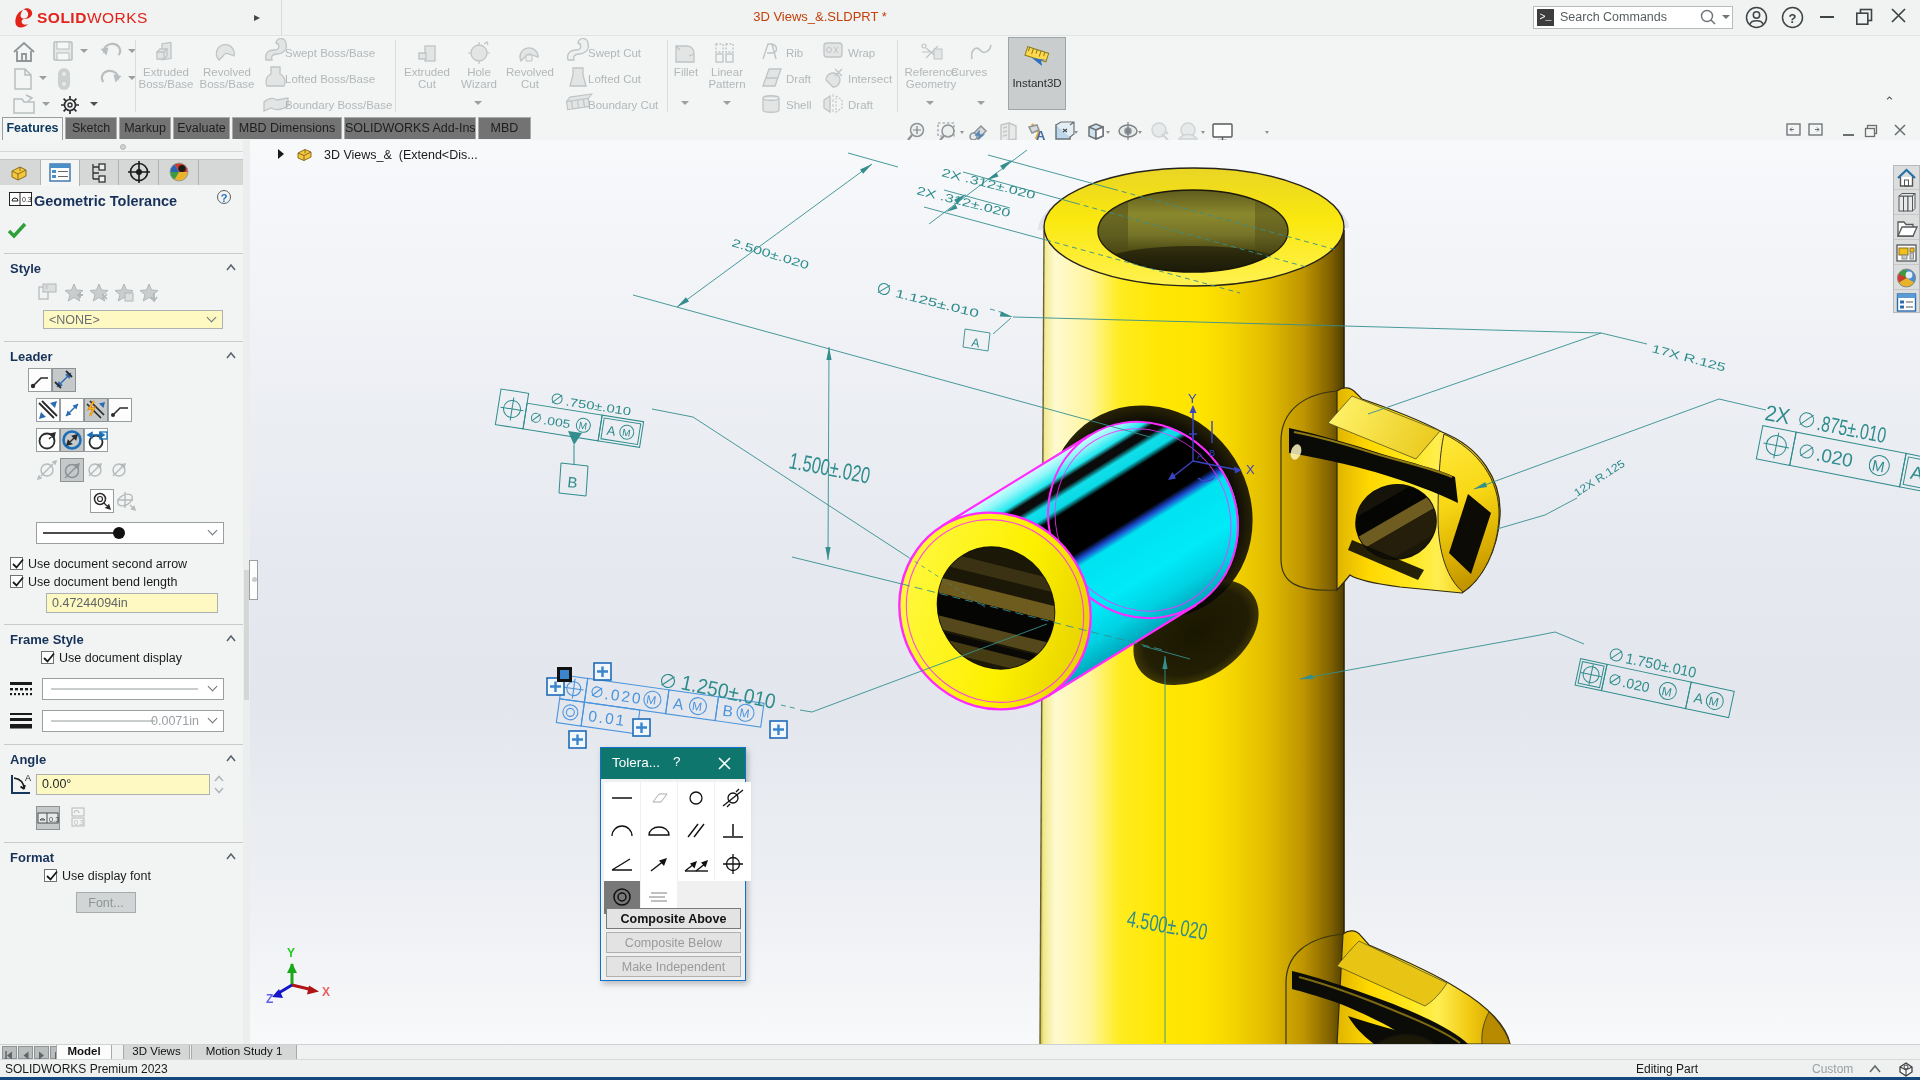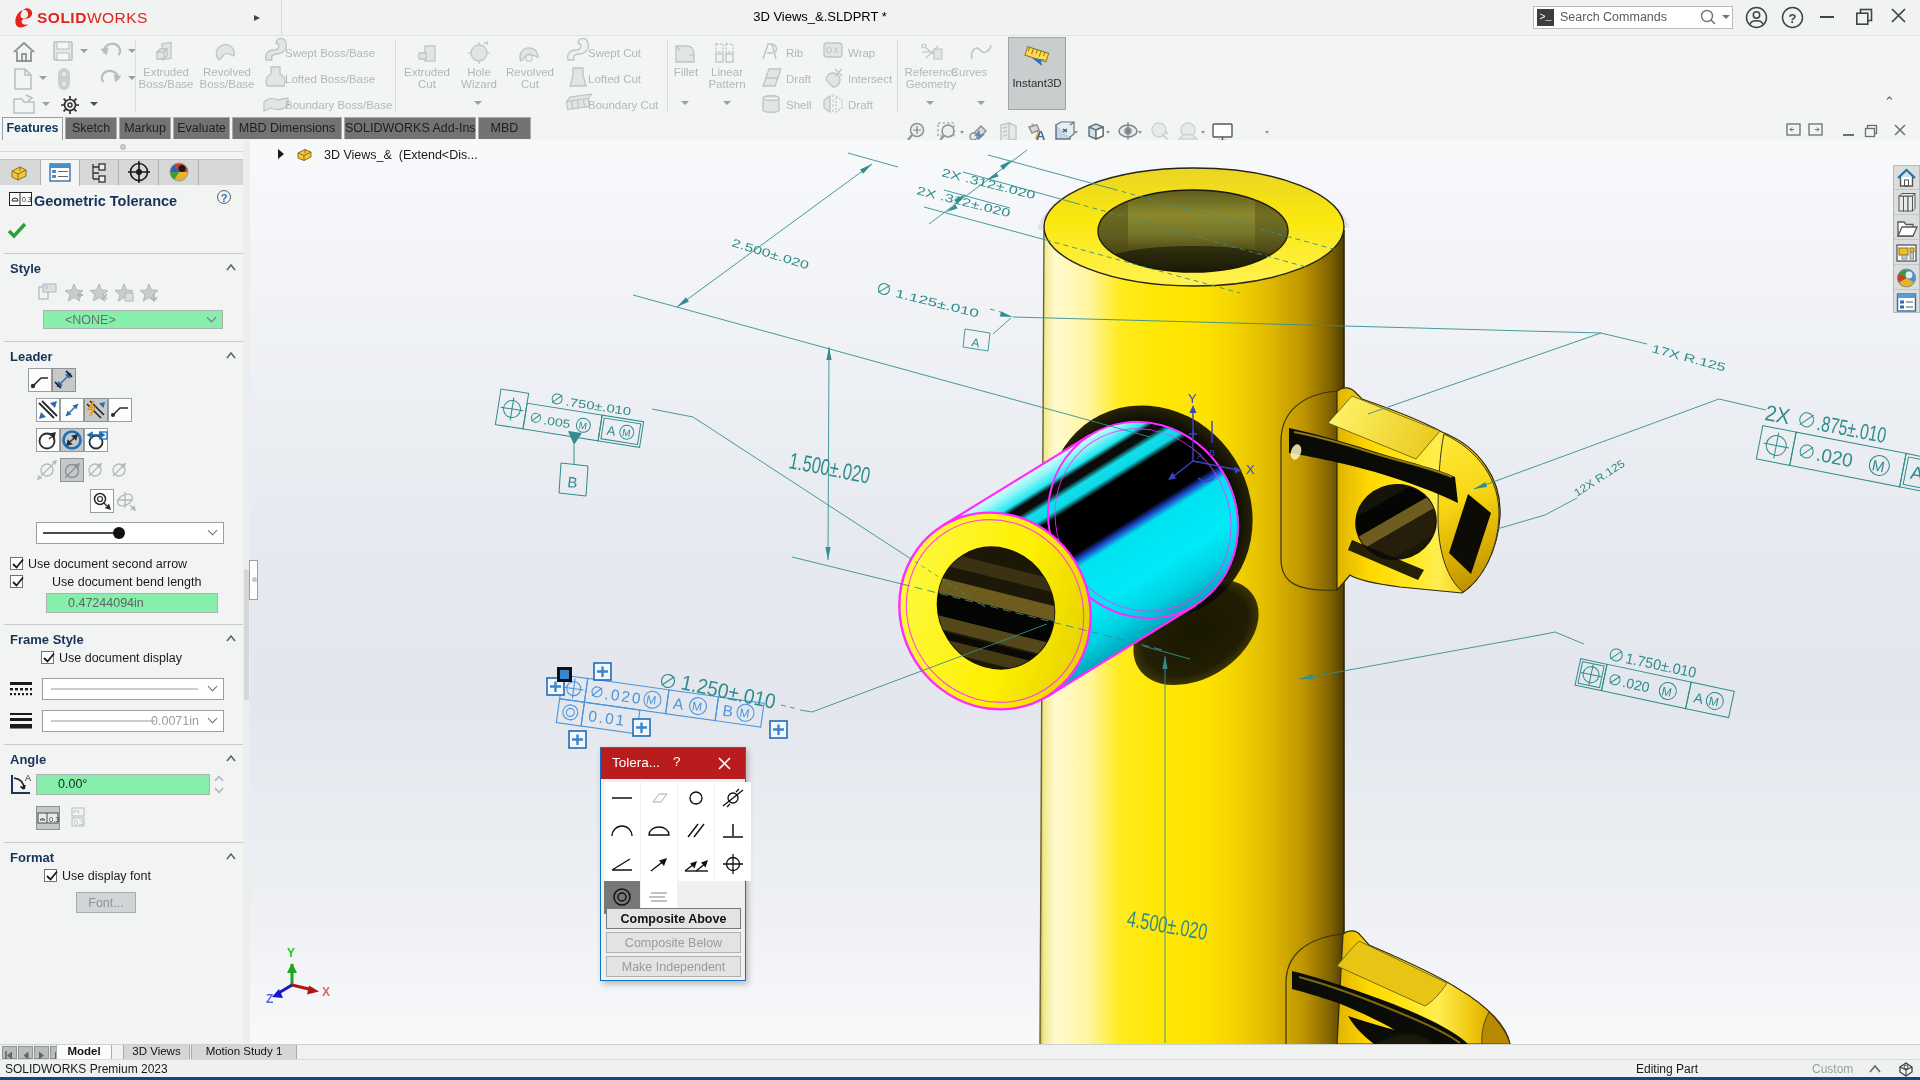--- a/index.html
+++ b/index.html
@@ -4,21 +4,21 @@
 <style>
 * { margin:0; padding:0; box-sizing:border-box; }
 html,body { width:1920px; height:1080px; overflow:hidden; font-family:"Liberation Sans",sans-serif; }
 body { background:#f3f4f4; position:relative; }
 .abs { position:absolute; }
 
 #titlebar { left:0; top:0; width:1920px; height:36px; background:#f1f2f2; border-bottom:1px solid #e2e3e3; }
 #logoarea { left:0; top:0; width:282px; height:35px; border-right:1px solid #d9dada; }
 #swlogo { left:13px; top:7px; }
 #logoexp { left:254px; top:10px; font-size:12px; color:#444; }
-#doctitle { left:0px; top:9px; width:1640px; text-align:center; font-size:13px; color:#000000; }
+#doctitle { left:0px; top:9px; width:1640px; text-align:center; font-size:13px; color:#c2410c; }
 #searchbox { left:1533px; top:6px; width:200px; height:23px; background:#fff; border:1px solid #b9babb; }
 #searchicon { left:1537px; top:9px; width:17px; height:17px; background:#3d3d3d; color:#fff; font-size:10px; text-align:center; line-height:17px; font-family:"Liberation Mono",monospace; }
 #searchtext { left:1560px; top:10px; font-size:12.5px; color:#565d60; }
 
 #ribbon { left:0; top:36px; width:1920px; height:81px; background:#f3f4f4; }
 .rsep { position:absolute; top:4px; width:1px; height:72px; background:#dadbdb; }
 .ricon { position:absolute; }
 .rlabel { position:absolute; font-size:11.5px; color:#b2b8ba; text-align:center; }
 .rlabel2 { position:absolute; font-size:11.5px; color:#b2b8ba; }
 .caret { position:absolute; width:0; height:0; border-left:4px solid transparent; border-right:4px solid transparent; border-top:4px solid #9aa0a2; }
@@ -44,34 +44,34 @@
 #pmhelp { left:217px; top:50px; width:14px; height:14px; border:1.5px solid #5b6063; border-radius:50%; color:#2573c1; font-weight:bold; font-size:11px; text-align:center; line-height:14px; }
 .pmdiv { position:absolute; left:4px; width:240px; height:1px; background:#c9cacb; }
 .pmhead { position:absolute; left:10px; font-size:13px; font-weight:bold; color:#17325a; }
 .pmchev { position:absolute; left:226px; width:10px; height:10px; }
 .pmchev svg { display:block; }
 .cbx { position:absolute; width:13px; height:13px; background:#fff; border:1px solid #707376; }
 .cbx svg { position:absolute; left:0px; top:-1px; }
 .cblabel { position:absolute; font-size:12.5px; color:#1a1b1c; white-space:nowrap; }
 .pmbtn { position:absolute; width:24px; height:24px; background:#fdfdfd; border:1px solid #989da0; }
 .pmbtn.pressed { background:#c5c9ca; border-color:#8d9295; }
-.pminput { position:absolute; background:#86efac; border:1px solid #aeb1b2; font-size:12.5px; color:#5f6466; padding:2px 21px; }
+.pminput { position:absolute; background:#fef9c3; border:1px solid #aeb1b2; font-size:12.5px; color:#5f6466; padding:2px 5px; }
 .pmdrop { position:absolute; background:#fff; border:1px solid #9b9fa1; }
 .dropcaret { position:absolute; right:7px; top:50%; margin-top:-6px; width:7px; height:7px; border-right:1.6px solid #6e7478; border-bottom:1.6px solid #6e7478; transform:rotate(45deg); }
 
 #viewport { left:250px; top:140px; width:1670px; height:904px; }
 #breadcrumb { z-index:5; left:275px; top:146px; font-size:12.5px; color:#1a1a1a; }
 
 #hud { left:905px; top:121px; width:360px; height:21px; }
 
 #taskpane { z-index:5; left:1893px; top:165px; width:27px; height:148px; background:#dcdddd; border:1px solid #b8b9ba; }
 .tpcell { position:absolute; left:0; width:25px; height:24px; border-bottom:1px solid #c6c7c8; }
 
 #toldlg { left:600px; top:747px; width:146px; height:234px; background:#f0f0f0; border:1px solid #0f72c8; box-shadow:2px 3px 6px rgba(0,0,0,0.25); }
-#tolhead { position:absolute; left:0; top:0; width:144px; height:31px; background:#b91c1c; color:#fff; font-size:13.5px; }
+#tolhead { position:absolute; left:0; top:0; width:144px; height:31px; background:#0f766e; color:#fff; font-size:13.5px; }
 .tolcell { position:absolute; width:36px; height:33px; background:#fff; }
 .tolcell.dis svg { opacity:0.35; }
 .tolcell.sel { background:#787878; }
 .tolbtn { position:absolute; left:5px; width:135px; height:21px; background:#e3e3e3; border:1px solid #b0b0b0; font-size:12.5px; text-align:center; padding-top:3px; }
 
 #bottabs { left:0; top:1044px; width:1920px; height:15px; background:#f0f1f1; border-top:1px solid #cfd0d0; }
 .btab { position:absolute; top:0px; height:15px; background:#d5d6d6; border:1px solid #a8a9aa; border-top:none; font-size:11.5px; color:#111; text-align:center; }
 .btab.active { background:#fcfcfc; font-weight:bold; }
 .vcrbtn { position:absolute; top:1px; width:15px; height:13px; background:#b9bdbe; border:1px solid #8f9496; }
 #statusbar { left:0; top:1059px; width:1920px; height:18px; background:#eff0f0; border-top:1px solid #d8d9d9; font-size:12px; color:#1a1a1a; }
@@ -553,21 +553,21 @@
       <svg width="14" height="14">
         <path d="M2,7 L5.5,10.5 L12,2.5" fill="none" stroke="#1a1a1a" stroke-width="1.8"></path>
       </svg>
     </div>
   <div class="cblabel" style="left:28px;top:417px;">Use document second arrow</div>
   <div class="cbx" style="left:10px;top:435px;">
       <svg width="14" height="14">
         <path d="M2,7 L5.5,10.5 L12,2.5" fill="none" stroke="#1a1a1a" stroke-width="1.8"></path>
       </svg>
     </div>
-  <div class="cblabel" style="left:28px;top:435px;margin-left:24px;">Use document bend length</div>
+  <div class="cblabel" style="left:28px;top:435px;">Use document bend length</div>
   <div class="pminput" style="left:46px;top:453px;width:172px;height:20px;">0.47244094in</div>
   <div class="pmdiv" style="top:484px;"></div>
 
   <div class="pmhead" style="top:492px;">Frame Style</div>
   <div class="pmchev" style="top:495px;">
       <svg width="10" height="7">
         <path d="M1,6 L5,1 L9,6" fill="none" stroke="#56616a" stroke-width="1.5"></path>
       </svg>
     </div>
   <div class="cbx" style="left:41px;top:511px;">

